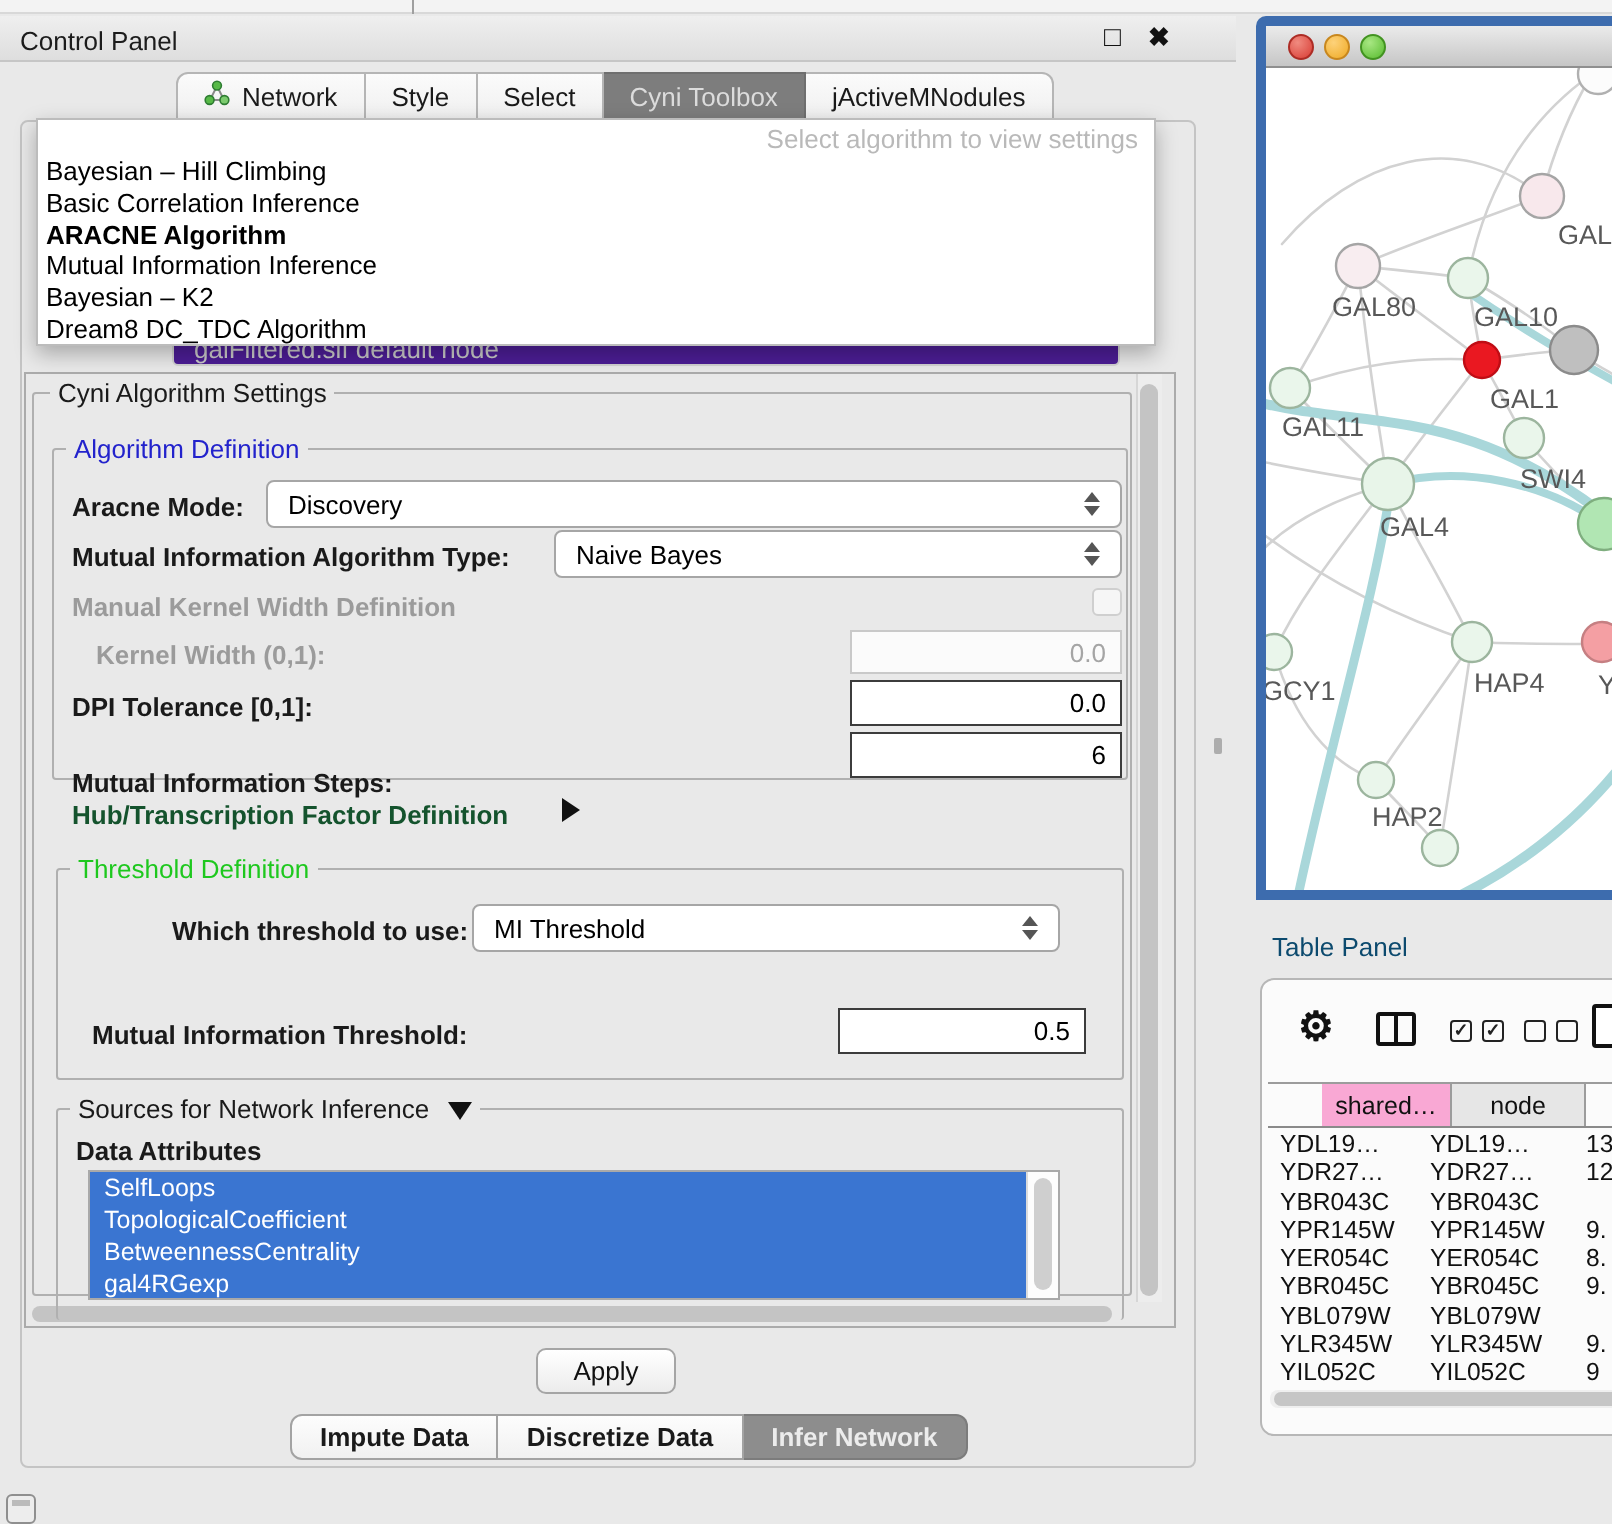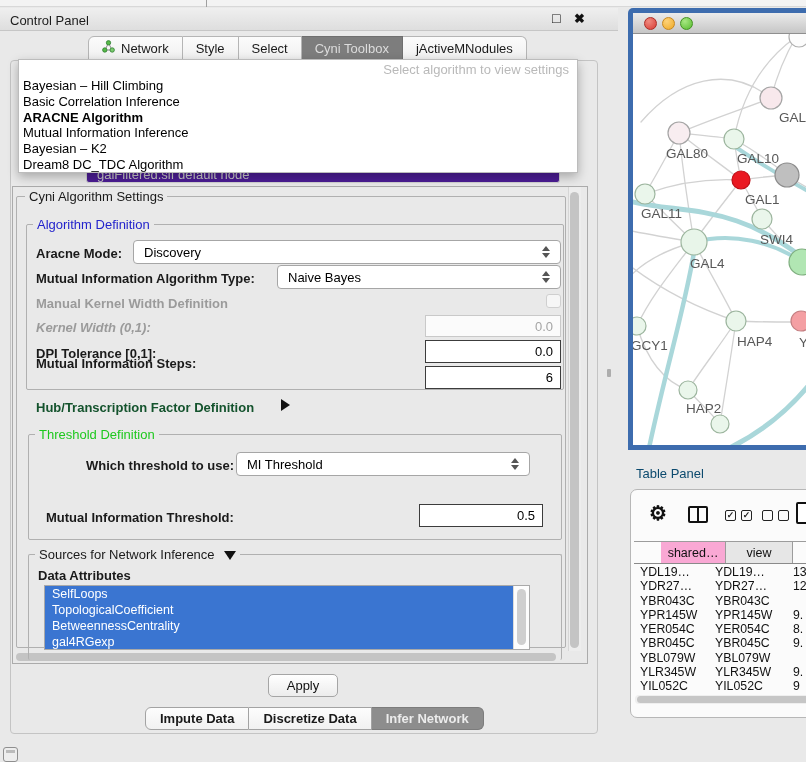--- a/index.html
+++ b/index.html
@@ -198,25 +198,25 @@
   <div class="lbl" style="left:36px; top:271px;">Mutual Information Algorithm Type:</div>
   <div class="combo" style="left:277px; top:265px; width:284px; height:24px;">
     <span>Naive Bayes</span>
     <span class="stepper">
         <i class="up"></i>
         <i class="dn"></i>
       </span>
   </div>
   <div class="lbl dis" style="left:36px; top:296px;">Manual Kernel Width Definition</div>
   <div class="chk" style="left:546px; top:294px;"></div>
-  <div class="lbl dis" style="left:36px; top:320px;font-style:italic;">Kernel Width (0,1):</div>
+  <div class="lbl dis" style="left:48px; top:320px;">Kernel Width (0,1):</div>
   <div class="field dis" style="left:425px; top:315px; width:136px; height:22px;">0.0</div>
   <div class="lbl" style="left:36px; top:346px;">DPI Tolerance [0,1]:</div>
   <div class="field" style="left:425px; top:340px; width:136px; height:23px;">0.0</div>
-  <div class="lbl" style="left:36px; top:356px;">Mutual Information Steps:</div>
+  <div class="lbl" style="left:36px; top:384px;">Mutual Information Steps:</div>
   <div class="field" style="left:425px; top:366px; width:136px; height:23px;">6</div>
 
   <div class="lbl plain" style="left:36px; top:400px;">Hub/Transcription Factor Definition</div>
   <span class="abs arrow-right" style="left:281px; top:399px;"></span>
 
   <div class="grp" style="left:28px; top:434px; width:534px; height:106px;">
     <span class="grp-title t-green" style="left:6px;">Threshold Definition</span>
   </div>
   <div class="lbl" style="left:86px; top:458px;">Which threshold to use:</div>
   <div class="combo" style="left:236px; top:452px; width:294px; height:24px;">
@@ -343,21 +343,21 @@
           <i></i>
         </span>
       <span class="cbox" style="left:94px;">✓</span>
       <span class="cbox" style="left:110px;">✓</span>
       <span class="cbox" style="left:131px;"></span>
       <span class="cbox" style="left:147px;"></span>
       <span class="file-ico"></span>
     </div>
     <div class="thead">
       <div class="th blue c0">shared…</div>
-      <div class="th gray c1">view</div>
+      <div class="th gray c1">node</div>
       <div class="th blue c2"></div>
     </div>
     <div class="trows" id="table-rows">
         <div class="trow">
           <div class="tcell c0">YDL19…</div>
           <div class="tcell c1">YDL19…</div>
           <div class="tcell c2">13</div>
         </div>
         <div class="trow">
           <div class="tcell c0">YDR27…</div>

